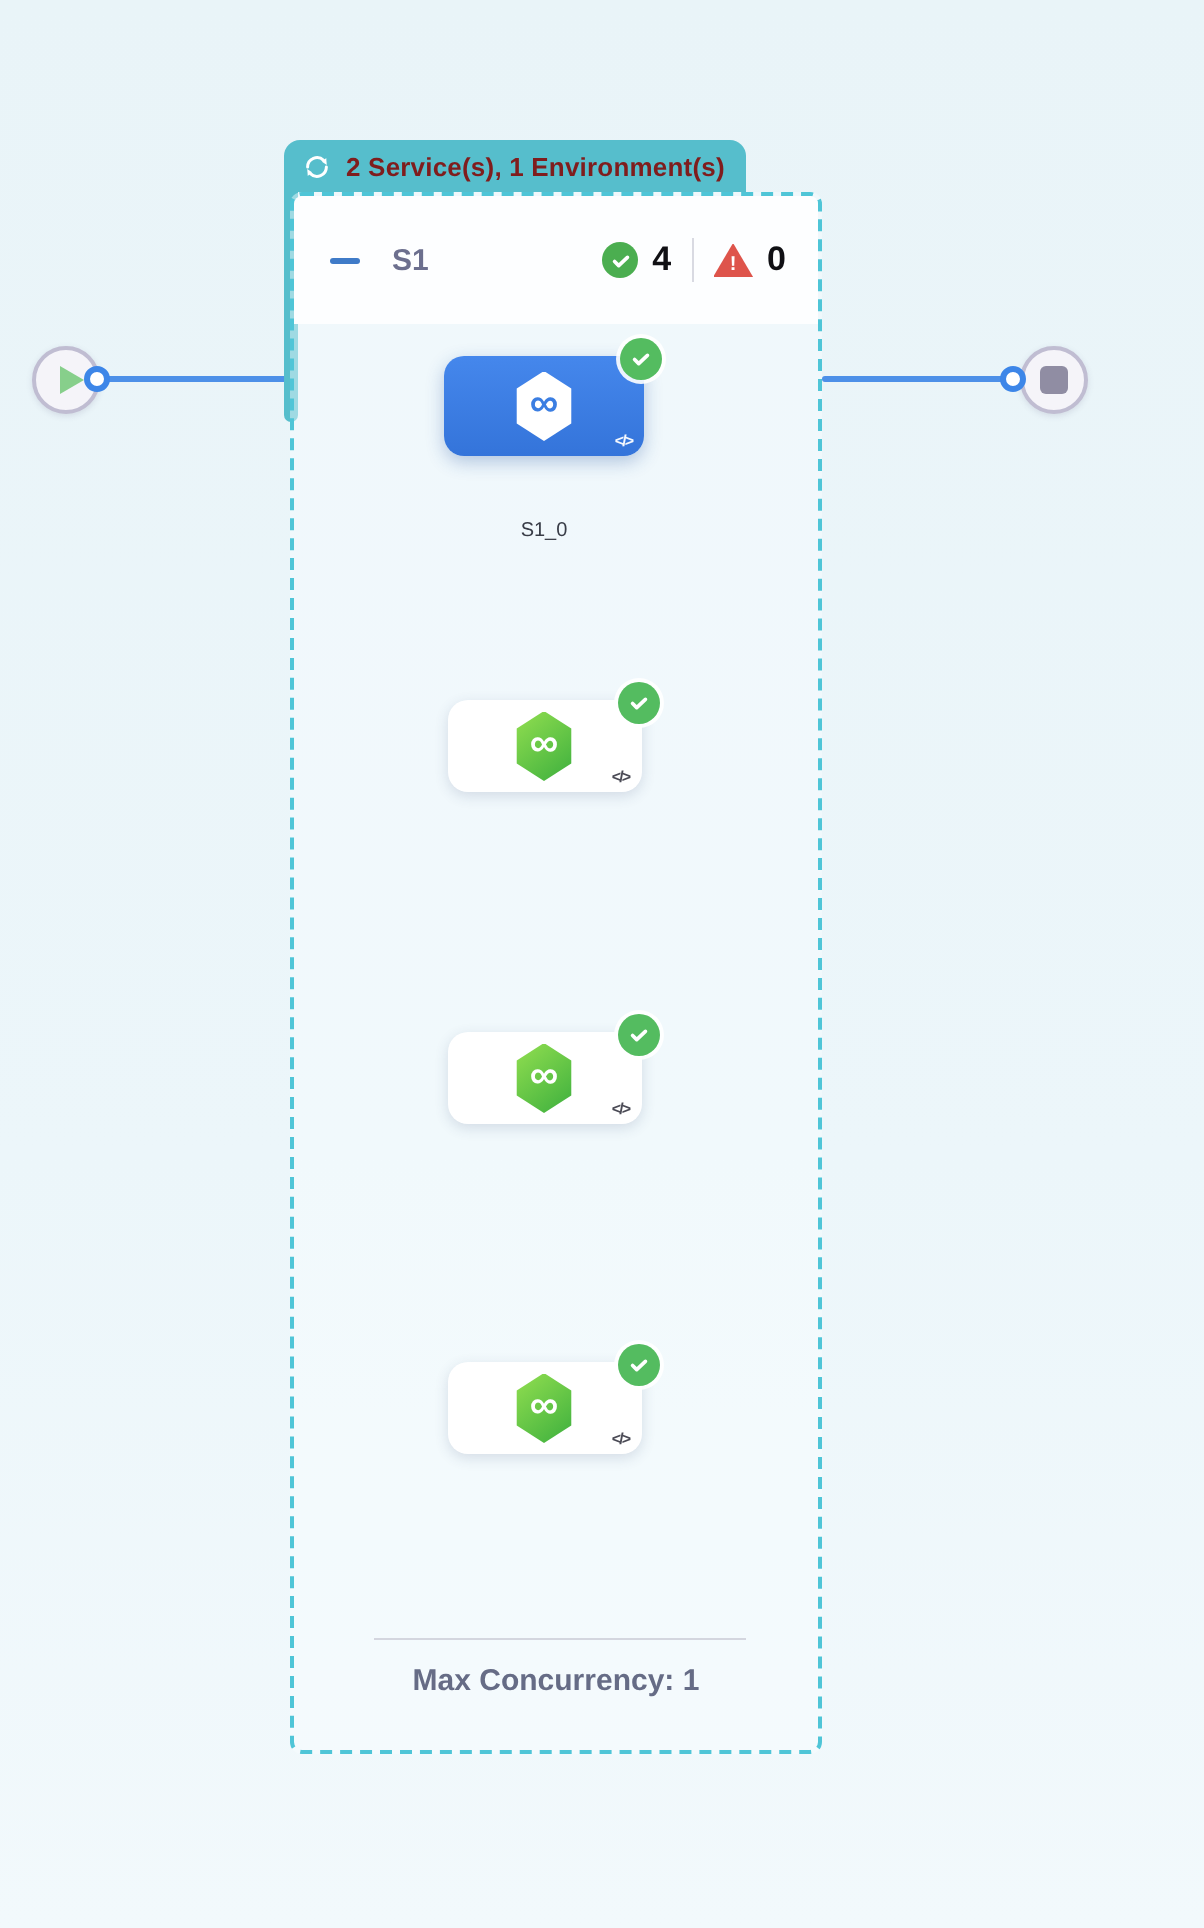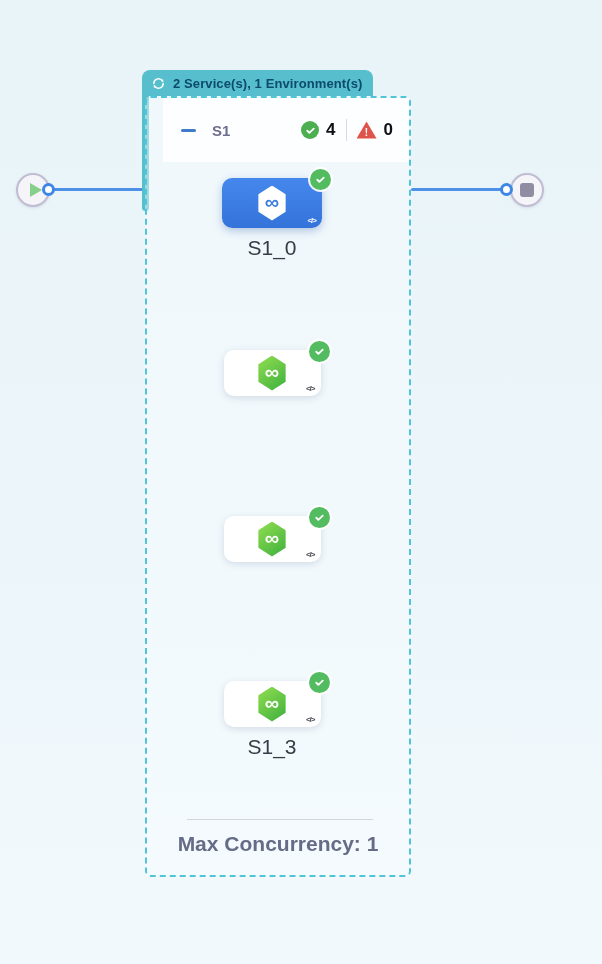--- a/index.html
+++ b/index.html
@@ -43,38 +43,38 @@
   }
   .edge.left{left:52px;width:95px;}
   .edge.right{left:411px;width:91px;}
 
   
   .stage-tab{
     position:absolute;left:142px;top:70px;height:26px;
     display:inline-flex;align-items:center;gap:7px;
     padding:0 11px 0 9px;box-sizing:border-box;
     background:#56becc;border-radius:8px 8px 0 0;
-    color:#0c4a6e;font-size:13px;font-weight:700;letter-spacing:.1px;
+    color:#7f1d1d;font-size:13px;font-weight:700;letter-spacing:.1px;
     z-index:5;white-space:nowrap;
   }
   .stage-tab svg{display:block;}
   .spine{
     position:absolute;left:142px;top:94px;width:7px;height:117px;
     background:#56becc;border-radius:0 0 4px 4px;z-index:3;
   }
 
   
   .stage-container{
     position:absolute;left:145px;top:96px;width:266px;height:781px;
     border:2px dashed #4fc5d7;border-radius:6px;box-sizing:border-box;
     background:rgba(249,253,254,.45);
     z-index:4;
   }
   .stage-header{
-    position:absolute;left:16px;top:0;right:0;height:64px;
+    position:absolute;left:0;top:0;right:0;height:64px;
     background:#fdfeff;border-radius:4px 4px 0 0;
     display:flex;align-items:center;
     padding:0 16px 0 18px;box-sizing:border-box;
   }
   .minus{
     width:15px;height:3px;background:#3f7bc8;border-radius:2px;
     cursor:pointer;flex:0 0 auto;
   }
   .stage-name{
     margin-left:16px;font-size:15px;font-weight:600;color:#6c6f8e;
@@ -133,31 +133,31 @@
     position:absolute;right:6px;bottom:3px;
     font-size:8px;font-weight:700;color:#4a4a55;letter-spacing:-1px;
   }
   .node-group.selected .code-glyph{color:rgba(255,255,255,.95);}
   .badge{
     position:absolute;top:-9px;right:-9px;width:21px;height:21px;border-radius:50%;
     background:#54bc60;box-shadow:0 0 0 2px rgba(255,255,255,.9);
     display:flex;align-items:center;justify-content:center;
   }
   .node-label{
-    margin-top:8px;font-size:21px;color:#383c47;font-weight:500;
+    margin-top:32px;font-size:10px;color:#383c47;font-weight:500;
   }
 
   
   .footer-divider{
     position:absolute;left:187px;top:819px;width:186px;height:1px;
     background:#d4d6df;z-index:5;
   }
   .max-conc{
     position:absolute;left:145px;top:832px;width:266px;text-align:center;
-    font-size:21px;font-weight:700;color:#666c86;z-index:5;
+    font-size:15px;font-weight:700;color:#666c86;z-index:5;
   }
 </style>
 </head>
 <body>
 
 <div class="canvas">
 
   <div class="edge left"></div>
   <div class="edge right"></div>
 
@@ -251,20 +251,19 @@
       <span class="hex">
             <span class="inf">∞</span>
           </span>
       <span class="code-glyph">&lt;/&gt;</span>
       <span class="badge">
         <svg width="11" height="11" viewBox="0 0 24 24">
               <path d="M5 12.5l4.5 4.5L19 8" stroke="#ffffff" stroke-width="4" fill="none" stroke-linecap="round" stroke-linejoin="round"></path>
             </svg>
       </span>
     </div>
-    <div class="node-label">S1_3</div>
   </div>
 </div>
 
   <div class="footer-divider"></div>
   <div class="max-conc">Max Concurrency: 1</div>
 
 </div>
 
 </body></html>

